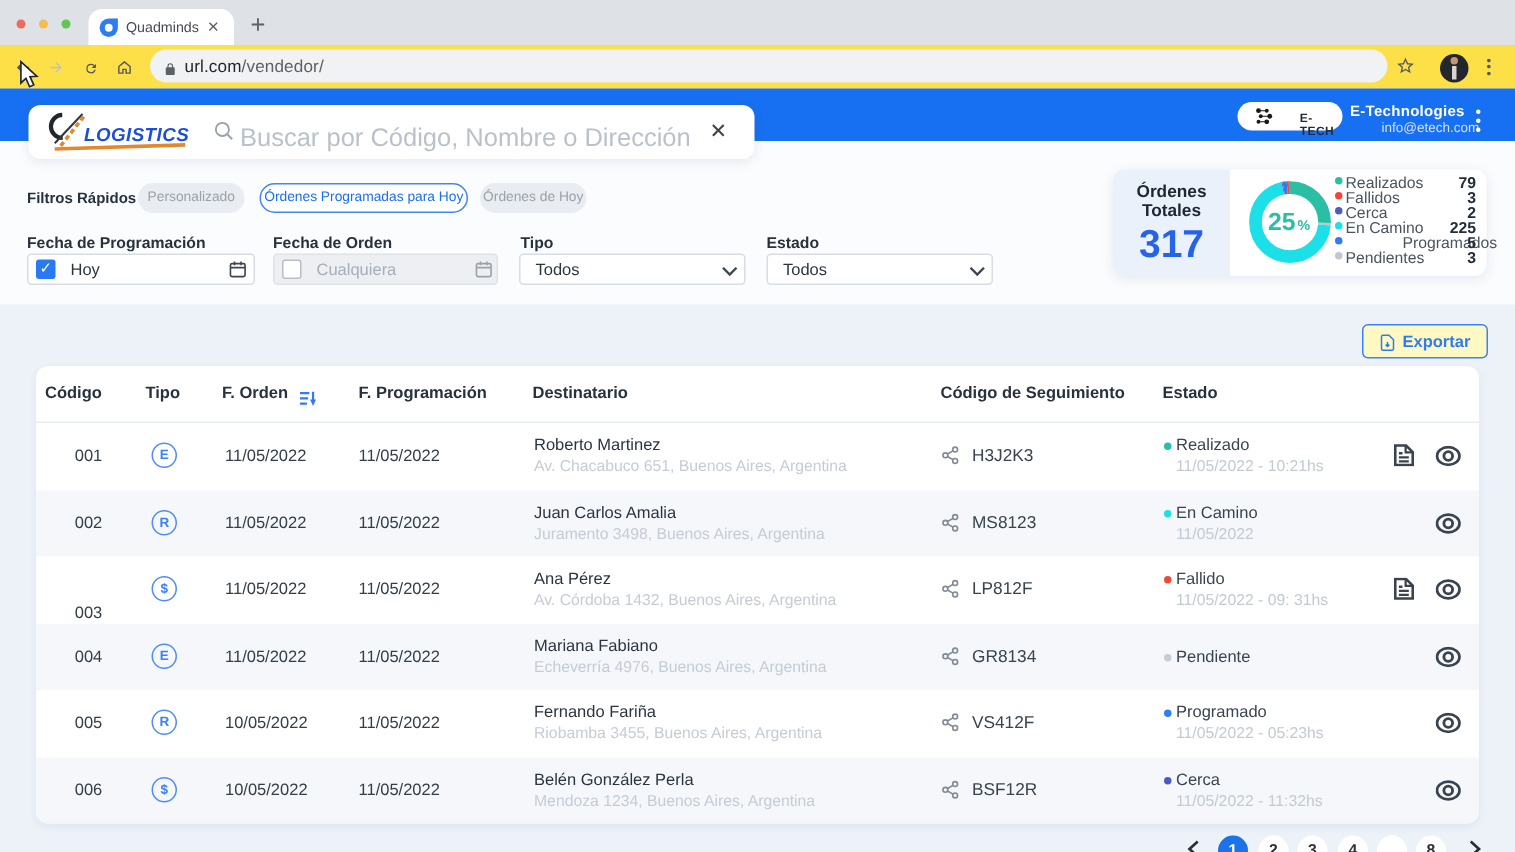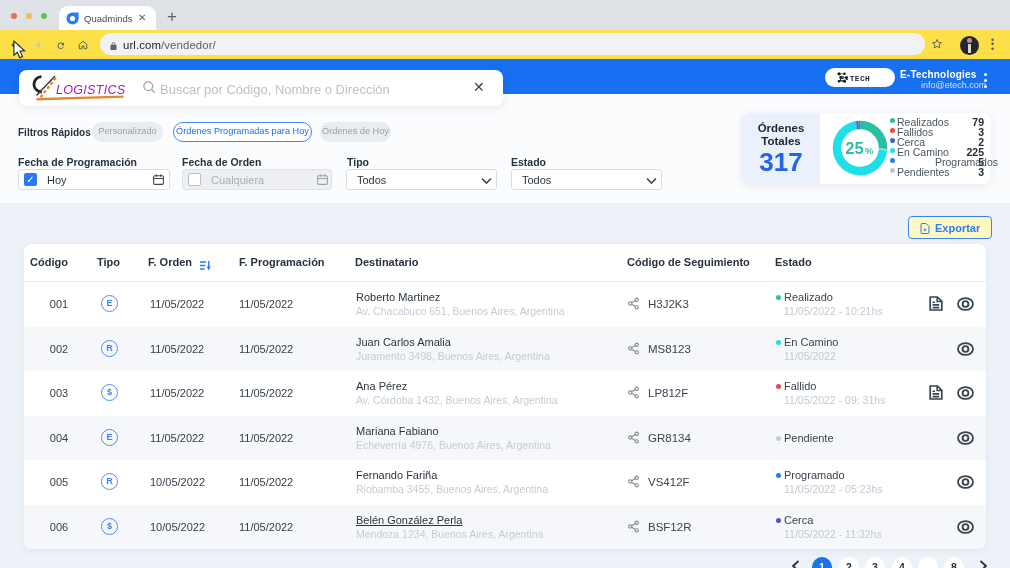--- a/index.html
+++ b/index.html
@@ -14,26 +14,26 @@
   #plus { left:167px; top:7px; font-size:17px; color:#5f6368; font-weight:400; }
   #toolbar { left:0; top:29.5px; width:1010px; height:29.8px; background:#fde047; }
   #urlbar { left:99.5px; top:3.5px; width:825px; height:22px; background:#f0f2f4; border-radius:11px; }
   #urltext { left:123px; top:9px; font-size:11.4px; color:#232629; letter-spacing:.1px; }
   #urltext .gray { color:#5c6063; }
   
   #blueband { left:0; top:59.3px; width:1010px; height:35px; background:#1770f1; }
   #panel { left:0; top:94.3px; width:1010px; height:108.7px; background:#fbfcfe; }
   #lower { left:0; top:203px; width:1010px; height:365px; background:#edf2f9; }
   #searchcard { left:19px; top:70px; width:484px; height:35.5px; background:#fff; border-radius:8px; box-shadow:0 2px 8px rgba(40,60,100,.10); }
-  #logotext { left:37px; top:12.5px; font-size:12.5px; font-weight:normal; font-style:italic; color:#a21caf; letter-spacing:.3px; }
-  #searchph { left:141px; top:12px; font-size:13px; color:#b9c1ca; }
+  #logotext { left:37px; top:12.5px; font-size:12.5px; font-weight:bold; font-style:italic; color:#1d4ed8; letter-spacing:.3px; }
+  #searchph { left:141px; top:12px; font-size:17px; color:#b9c1ca; }
   #searchx { left:454px; top:9px; font-size:14px; color:#3c434a; }
   
   #etechbtn { left:824.5px; top:68px; width:70px; height:19px; background:#fff; border-radius:10px; }
-  #etechtxt { left:15px; top:5.5px; font-size:8px; font-weight:bold; color:#1e2a36; letter-spacing:.3px;font-family:Liberation Mono, monospace; }
+  #etechtxt { left:42px; top:5.5px; font-size:8px; font-weight:bold; color:#1e2a36; letter-spacing:.3px; }
   #etname { left:900px; top:69px; font-size:10px; font-weight:bold; color:#ffffff; letter-spacing:.2px; }
   #etmail { left:900px; top:80px; font-size:9px; color:#cfe0fd;padding-left:21px; }
   
   .pill { position:absolute; top:122px; height:20px; border-radius:10px; font-size:9.2px; line-height:19px; text-align:center; white-space:nowrap; }
   .pillgray { background:#e9ecf0; color:#9aa2ac; }
   #filtlabel { left:18px; top:127px; font-size:10px; font-weight:bold; color:#28323e; }
   .flabel { top:156px; font-size:10.5px; font-weight:bold; color:#28323e; position:absolute; }
   .fbox { position:absolute; top:169px; height:21px; background:#fff; border:1px solid #d8dde3; border-radius:3px; font-size:11px; color:#2b3540; }
   
   #statcard { left:742px; top:113px; width:249px; height:71px; background:#fff; border-radius:8px; box-shadow:0 2px 8px rgba(40,60,100,.10); }
@@ -294,21 +294,21 @@
       <div class="ccode" style="top:16px;">MS8123</div>
       <div class="edot" style="top:13px; background:#1ddfe8;"></div>
       <div class="elab" style="top:9px;">En Camino</div>
       <div class="esub" style="top:23px;">11/05/2022</div>
       <svg class="eyeic" style="top:15px;" width="17" height="14" viewBox="0 0 17 14">
         <ellipse cx="8.5" cy="7" rx="7.5" ry="5.9" fill="none" stroke="#39444f" stroke-width="1.8"></ellipse>
         <circle cx="8.5" cy="7" r="2.9" fill="none" stroke="#39444f" stroke-width="1.9"></circle>
       </svg>
     </div>
 <div class="row" style="top:127px;">
-      <div class="c-cod" style="top:16px;">003</div>
+      <div class="c-cod" style="top:32px;">003</div>
       <div class="tipo" style="top:13px;">$</div>
       <div class="c-d1" style="top:16px;">11/05/2022</div>
       <div class="c-d2" style="top:16px;">11/05/2022</div>
       <div class="dname" style="top:9px;">Ana Pérez</div>
       <div class="daddr" style="top:23px;">Av. Córdoba 1432, Buenos Aires, Argentina</div>
       <svg class="shic" style="top:15px;" width="13" height="13" viewBox="0 0 24 24">
         <circle cx="18" cy="5" r="3" fill="none" stroke="#828b96" stroke-width="2"></circle>
         <circle cx="6" cy="12" r="3" fill="none" stroke="#828b96" stroke-width="2"></circle>
         <circle cx="18" cy="19" r="3" fill="none" stroke="#828b96" stroke-width="2"></circle>
         <path d="M8.6 10.5 15.4 6.6M8.6 13.5l6.8 3.9" stroke="#828b96" stroke-width="2"></path>
@@ -368,21 +368,21 @@
       <svg class="eyeic" style="top:15px;" width="17" height="14" viewBox="0 0 17 14">
         <ellipse cx="8.5" cy="7" rx="7.5" ry="5.9" fill="none" stroke="#39444f" stroke-width="1.8"></ellipse>
         <circle cx="8.5" cy="7" r="2.9" fill="none" stroke="#39444f" stroke-width="1.9"></circle>
       </svg>
     </div>
 <div class="row rowalt" style="top:260.5px;">
       <div class="c-cod" style="top:16px;">006</div>
       <div class="tipo" style="top:13px;">$</div>
       <div class="c-d1" style="top:16px;">10/05/2022</div>
       <div class="c-d2" style="top:16px;">11/05/2022</div>
-      <div class="dname" style="top:9px;text-decoration:underline;">Belén González Perla</div>
+      <div class="dname" style="top:9px;">Belén González Perla</div>
       <div class="daddr" style="top:23px;">Mendoza 1234, Buenos Aires, Argentina</div>
       <svg class="shic" style="top:15px;" width="13" height="13" viewBox="0 0 24 24">
         <circle cx="18" cy="5" r="3" fill="none" stroke="#828b96" stroke-width="2"></circle>
         <circle cx="6" cy="12" r="3" fill="none" stroke="#828b96" stroke-width="2"></circle>
         <circle cx="18" cy="19" r="3" fill="none" stroke="#828b96" stroke-width="2"></circle>
         <path d="M8.6 10.5 15.4 6.6M8.6 13.5l6.8 3.9" stroke="#828b96" stroke-width="2"></path>
       </svg>
       <div class="ccode" style="top:16px;">BSF12R</div>
       <div class="edot" style="top:13px; background:#4b5bc0;"></div>
       <div class="elab" style="top:9px;">Cerca</div>

